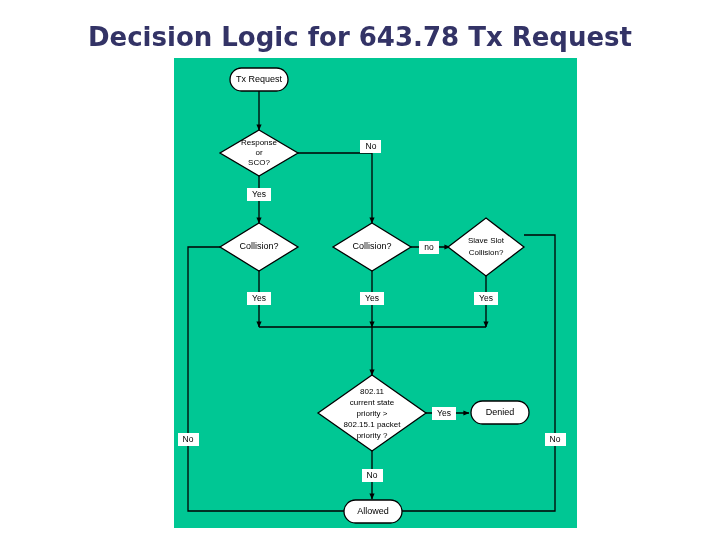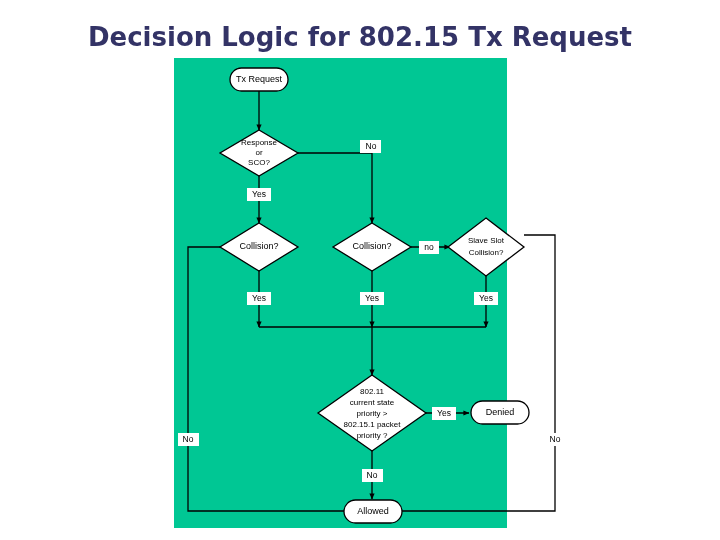--- a/index.html
+++ b/index.html
@@ -31,21 +31,21 @@
     font-size: 26px;
     font-weight: bold;
     color: #333366;
     letter-spacing: 0px;
     white-space: nowrap;
   }
   #chart-panel {
     position: absolute;
     left: 174px;
     top: 58px;
-    width: 333px;
+    width: 403px;
     height: 470px;
     background: #00c794;
   }
   #flow-svg {
     position: absolute;
     left: 0; top: 0;
     width: 403px;
     height: 470px;
     display: block;
   }
@@ -77,21 +77,21 @@
   .label-bg {
     fill: #ffffff;
     stroke: none;
   }
 </style>
 </head>
 <body>
 
 <div id="slide">
 
-  <div id="slide-title">Decision Logic for 802.15 Tx Request</div>
+  <div id="slide-title">Decision Logic for 643.78 Tx Request</div>
 
   <div id="chart-panel">
     <svg id="flow-svg" viewBox="0 0 403 470">
 
       <defs>
         <marker id="arrow" markerWidth="7" markerHeight="7" refX="5.6" refY="2.6" orient="auto" markerUnits="userSpaceOnUse">
           <path d="M0,0 L6,2.6 L0,5.2 z" fill="#000000"></path>
         </marker>
       </defs>
 

